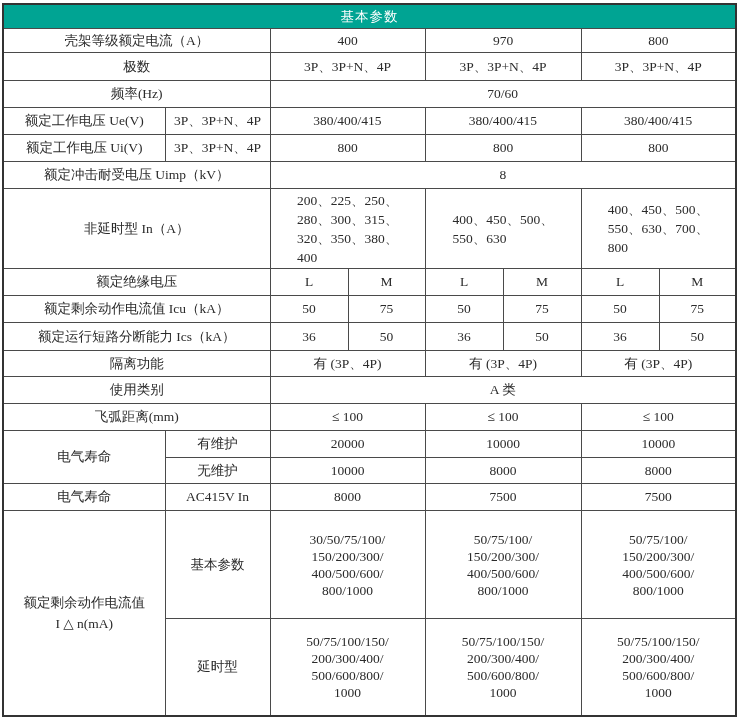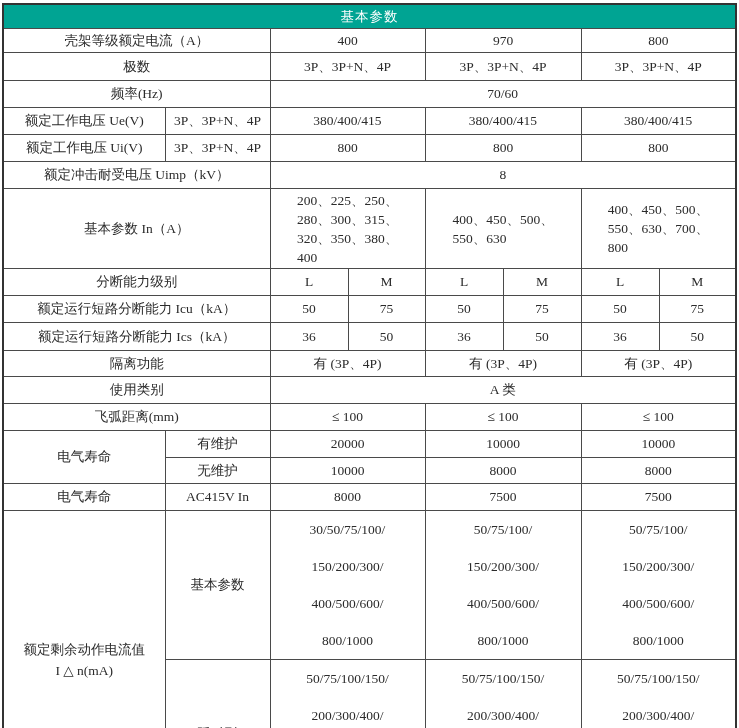--- a/index.html
+++ b/index.html
@@ -51,21 +51,21 @@
     text-align:center;
   }
   td.list .blk{
     display:inline-block;
     text-align:left;
     white-space:pre-line;
     line-height:19px;
   }
   td.rcd{
     white-space:pre-line;
-    line-height:37px;
+    line-height:17px;
     font-family:Liberation Serif, serif;
   }
   td.two-line{
     white-space:pre-line;
     line-height:21px;
   }
 </style>
 </head>
 <body>
 
@@ -121,44 +121,44 @@
       <td colspan="2">800</td>
       <td colspan="2">800</td>
     </tr>
 
     <tr class="r27">
       <td colspan="2">额定冲击耐受电压 Uimp（kV）</td>
       <td colspan="6">8</td>
     </tr>
 
     <tr class="r80">
-      <td colspan="2">基本参数 In（A）</td>
+      <td colspan="2">非延时型 In（A）</td>
       <td colspan="2" class="list"><span class="blk">200、225、250、
 280、300、315、
 320、350、380、
 400</span></td>
       <td colspan="2" class="list"><span class="blk">400、450、500、
 550、630</span></td>
       <td colspan="2" class="list"><span class="blk">400、450、500、
 550、630、700、
 800</span></td>
     </tr>
 
     <tr class="r27">
-      <td colspan="2">分断能力级别</td>
+      <td colspan="2">额定绝缘电压</td>
       <td>L</td>
       <td>M</td>
       <td>L</td>
       <td>M</td>
       <td>L</td>
       <td>M</td>
     </tr>
 
     <tr class="r27">
-      <td colspan="2">额定运行短路分断能力 Icu（kA）</td>
+      <td colspan="2">额定剩余动作电流值 Icu（kA）</td>
       <td>50</td>
       <td>75</td>
       <td>50</td>
       <td>75</td>
       <td>50</td>
       <td>75</td>
     </tr>
 
     <tr class="r28">
       <td colspan="2">额定运行短路分断能力 Ics（kA）</td>

